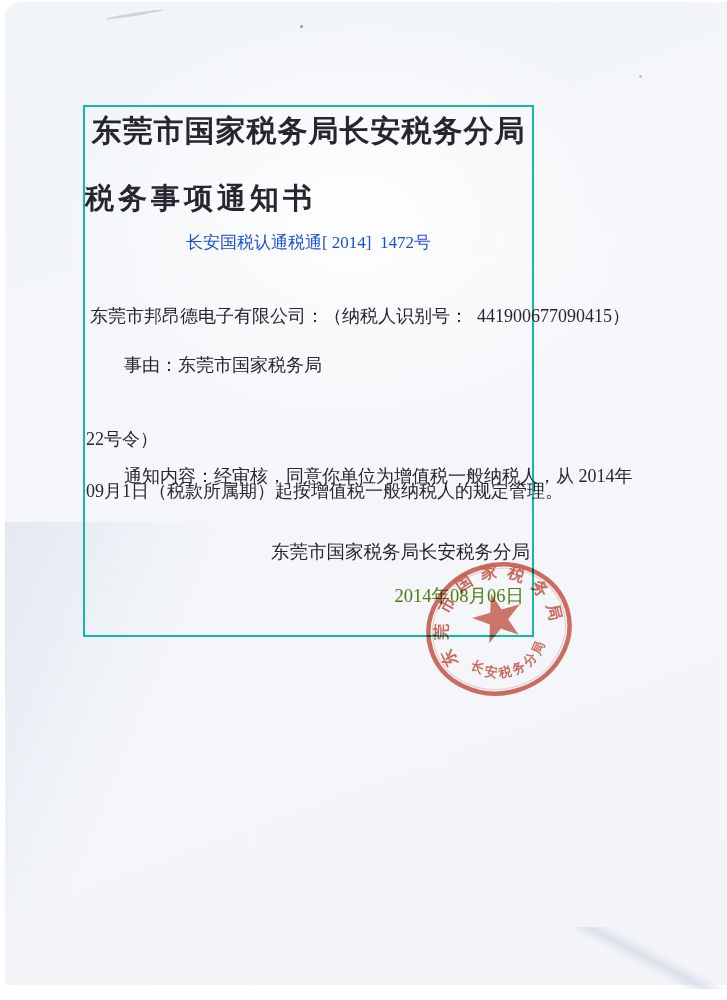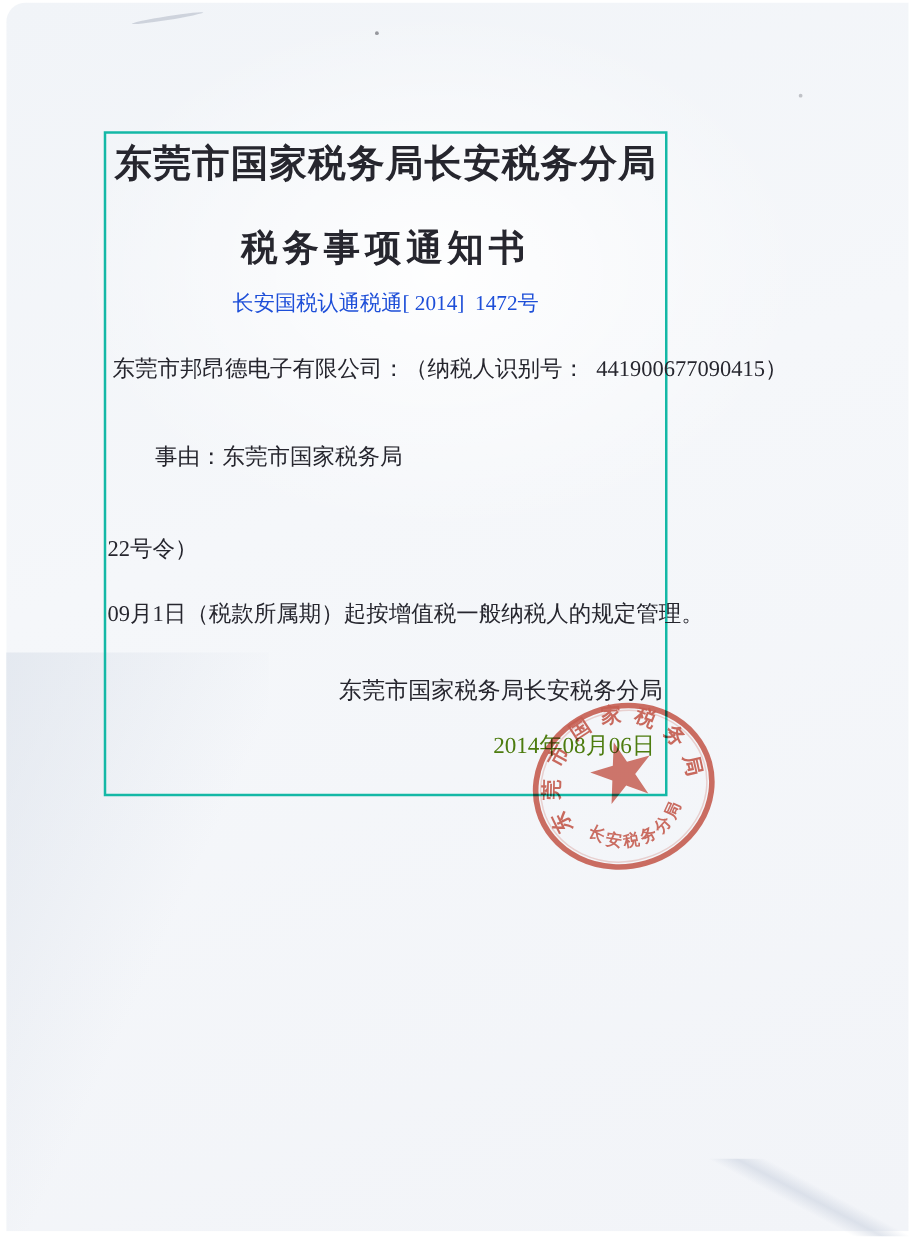--- a/index.html
+++ b/index.html
@@ -37,31 +37,31 @@
     border:2px solid #14b8a6;
     box-sizing:border-box;
   }
   .doc-title{
     position:absolute;left:0;top:4px;width:100%;
     text-align:center;font-size:30px;font-weight:700;color:#26262e;
     letter-spacing:1px;white-space:pre;
   }
   .doc-subtitle{
     position:absolute;left:0;top:72px;width:100%;
-    text-align:center;font-size:29px;font-weight:700;color:#26262e;
+    text-align:left;font-size:29px;font-weight:700;color:#26262e;
     letter-spacing:4px;white-space:pre;
   }
   .doc-number{
     position:absolute;left:0;top:124px;width:100%;
     text-align:center;font-size:17px;color:#1d4ed8;white-space:pre;
   }
   .bodyline{
     position:absolute;font-size:18px;color:#26262e;white-space:pre;line-height:24px;
   }
-  .l0{left:5px;top:176px;}
+  .l0{left:5px;top:197px;}
   .l1{left:39px;top:246px;}
   .l2{left:39px;top:284px;}
   .l3{left:1px;top:320px;text-align:center;}
   .l4{left:39px;top:357px;}
   .l5{left:1px;top:372px;}
   .sig{
     position:absolute;right:2px;top:432px;
     font-size:18.5px;color:#26262e;white-space:pre;
   }
   .date{
@@ -86,20 +86,21 @@
 </div>
 
 <div class="notice-box">
   <div class="doc-title">东莞市国家税务局长安税务分局</div>
   <div class="doc-subtitle">税务事项通知书</div>
   <div class="doc-number">长安国税认通税通[ 2014]  1472号</div>
 
   <div class="bodyline l0">东莞市邦昂德电子有限公司：（纳税人识别号：  441900677090415）</div>
   <div class="bodyline l1">事由：东莞市国家税务局</div>
   <div class="bodyline l3">22号令）</div>
+  <div class="bodyline l4">通知内容：经审核，同意你单位为增值税一般纳税人，从 2014年</div>
   <div class="bodyline l5">09月1日（税款所属期）起按增值税一般纳税人的规定管理。</div>
 
   <div class="sig">东莞市国家税务局长安税务分局</div>
   <div class="date">2014年08月06日</div>
 </div>
 
 <svg class="seal" viewBox="0 0 190 182" xmlns="http://www.w3.org/2000/svg">
   <defs>
     <path id="sealTopArc" d="M 44.9 106 A 52 52 0 1 1 139.1 106" fill="none"></path>
     <path id="sealBottomArc" d="M 52.7 111.5 A 48 48 0 0 0 131.3 111.5" fill="none"></path>

